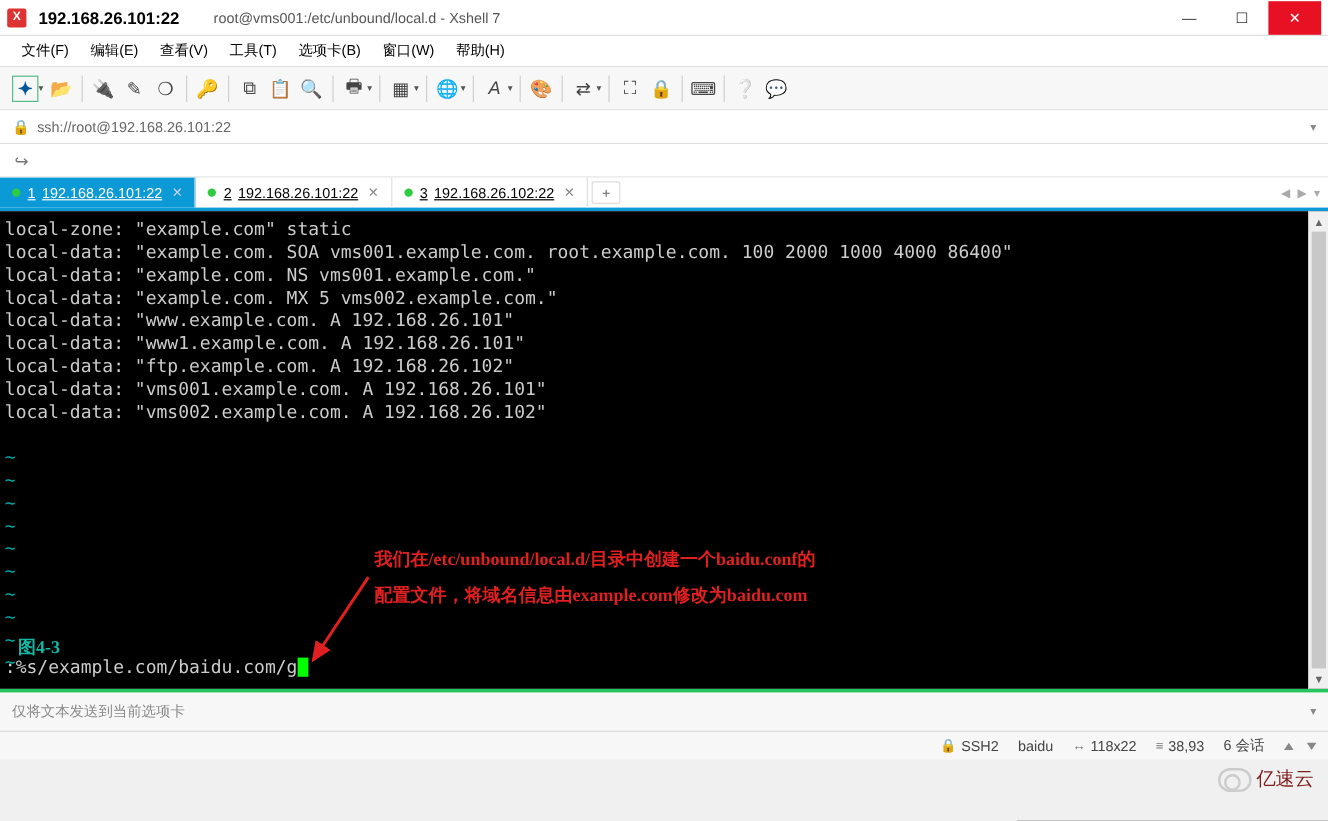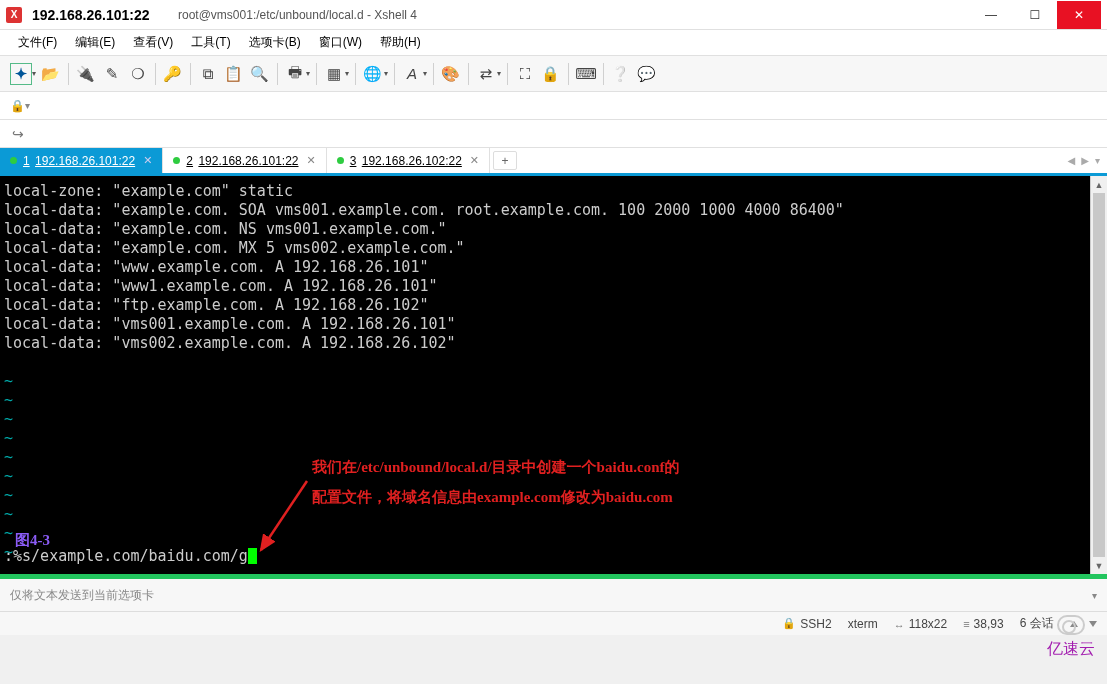--- a/index.html
+++ b/index.html
@@ -41,52 +41,52 @@
 .newtab { width: 24px; display:flex; align-items:center; justify-content:center; border:1px solid #ddd; margin:3px; color:#666; cursor:pointer; border-radius:2px;}
 .tabstrip .scroll { margin-left:auto; display:flex; align-items:center; padding:0 4px; color:#aaa; }
 .tabstrip .scroll span { padding:0 3px; font-size:10px;}
 
 .terminal { background: #000; color: #ccc; font-family: Consolas, monospace; font-size: 15px; line-height: 19px; padding: 6px 4px 4px 4px; height: 398px; position: relative; overflow: hidden; }
 .terminal .line { white-space: pre; }
 .terminal .tilde { color: #0aa; }
 .terminal .annot { position:absolute; color:#e02020; font-weight:bold; font-size:15px; font-family:"Microsoft YaHei"; }
 .terminal .annot1 { left:312px; top:282px; }
 .terminal .annot2 { left:312px; top:312px; }
-.terminal .figlabel { position:absolute; left:15px; top:355px; color:#8b5cf6; font-weight:bold; font-size:15px; font-family:"Microsoft YaHei"; }
+.terminal .figlabel { position:absolute; left:15px; top:355px; color:#14b8a6; font-weight:bold; font-size:15px; font-family:"Microsoft YaHei"; }
 .terminal .cursor { display:inline-block; width:9px; height:16px; background:#0f0; vertical-align: text-bottom; margin-bottom:1px;}
 .terminal .cmdline { position:absolute; left:4px; bottom:8px; }
 .terminal svg.arrow { position:absolute; left:255px; top:300px; }
 .term-wrap { position:relative; }
 .vscroll { position:absolute; right:0; top:0; width:17px; height:100%; background:#f0f0f0; border-left:1px solid #ccc; }
 .vscroll .up, .vscroll .down { height:17px; display:flex; align-items:center; justify-content:center; color:#666; font-size:9px;}
 .vscroll .track { position:absolute; top:17px; bottom:17px; left:0; right:0; background:#f0f0f0;}
 .vscroll .thumb { position:absolute; left:2px; right:2px; top:0; height:100%; background:#c8c8c8;}
 .vscroll .down { position:absolute; bottom:0; left:0; right:0;}
 
-.sendbar { height: 26px; background: #f7f7f7; border-top:5px solid #22c55e; display:flex; align-items:center; padding: 16px 10px; color:#888; font-size:12px; }
+.sendbar { height: 26px; background: #f7f7f7; border-top:3px solid #22c55e; display:flex; align-items:center; padding: 16px 10px; color:#888; font-size:12px; }
 .sendbar .dd3 { margin-left:auto; color:#888; font-size:10px; }
 
 .statusbar { height: 24px; background:#f7f7f7; border-top:1px solid #ddd; display:flex; align-items:center; justify-content:flex-end; padding:0 10px; color:#444; font-size:12px; gap:16px;}
 .statusbar .stx { display:flex; align-items:center; gap:4px; }
 .statusbar .sticon { color:#777; font-size:11px;}
 .statusbar .tri { display:inline-block; width:0; height:0; border-style:solid;}
 .statusbar .tri.up { border-width:0 4px 6px 4px; border-color:transparent transparent #888 transparent;}
 .statusbar .tri.dn { border-width:6px 4px 0 4px; border-color:#888 transparent transparent transparent;}
 
-.watermark { position:absolute; right:12px; bottom:24px; color:#a21caf; font-size:16px; display:flex; align-items:center; gap:4px;flex-direction:column; }
+.watermark { position:absolute; right:12px; bottom:24px; color:#7f1d1d; font-size:16px; display:flex; align-items:center; gap:4px; }
 .watermark .wl { width:28px; height:20px; border:2px solid #ccc; border-radius:10px; position:relative;}
 .watermark .wl:before { content:""; position:absolute; left:3px; top:3px; width:10px; height:10px; border:2px solid #ccc; border-radius:50%;}
 </style>
 </head>
 <body>
 
 <div class="titlebar">
   <span class="app-icon">X</span>
   <span class="title-text">192.168.26.101:22</span>
-  <span class="subtitle">root@vms001:/etc/unbound/local.d - Xshell 4</span>
+  <span class="subtitle">root@vms001:/etc/unbound/local.d - Xshell 7</span>
   <div class="winctl">
     <div class="winbtn">—</div>
     <div class="winbtn">☐</div>
     <div class="winbtn cl">✕</div>
   </div>
 </div>
 
 <div class="menubar">
   <span class="mi">文件(F)</span>
   <span class="mi">编辑(E)</span>
@@ -135,20 +135,21 @@
   <span class="tb">🔒</span>
   <span class="sep"></span>
   <span class="tb">⌨</span>
   <span class="sep"></span>
   <span class="tb">❔</span>
   <span class="tb">💬</span>
 </div>
 
 <div class="addressbar">
   <span>🔒</span>
+  <span class="url">ssh://root@192.168.26.101:22</span>
   <span class="dd2">▾</span>
 </div>
 
 <div class="hintbar">
   <span class="arrow-icon">↪</span>
 </div>
 
 <div class="tabstrip">
   <div class="tab active">
     <span class="dot green"></span>
@@ -223,21 +224,21 @@
 <div class="sendbar">
   <span>仅将文本发送到当前选项卡</span>
   <span class="dd3">▾</span>
 </div>
 
 <div class="statusbar">
   <span class="stx">
       <span class="sticon">🔒</span>
       <span>SSH2</span>
     </span>
-  <span class="stx">xterm</span>
+  <span class="stx">baidu</span>
   <span class="stx">
       <span class="sticon">↔</span>
       <span>118x22</span>
     </span>
   <span class="stx">
       <span class="sticon">≡</span>
       <span>38,93</span>
     </span>
   <span class="stx">6 会话</span>
   <span class="stx"><span class="tri up"></span>&nbsp;<span class="tri dn"></span></span>

